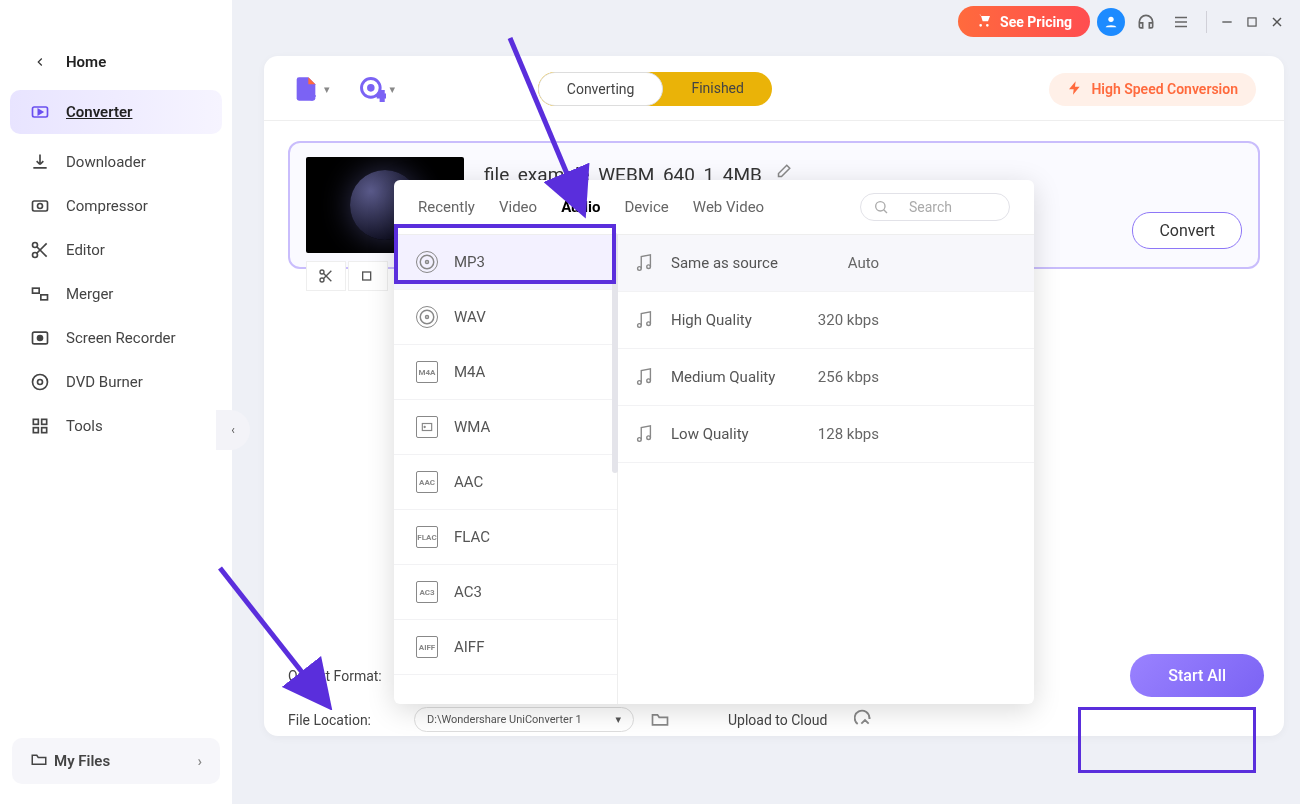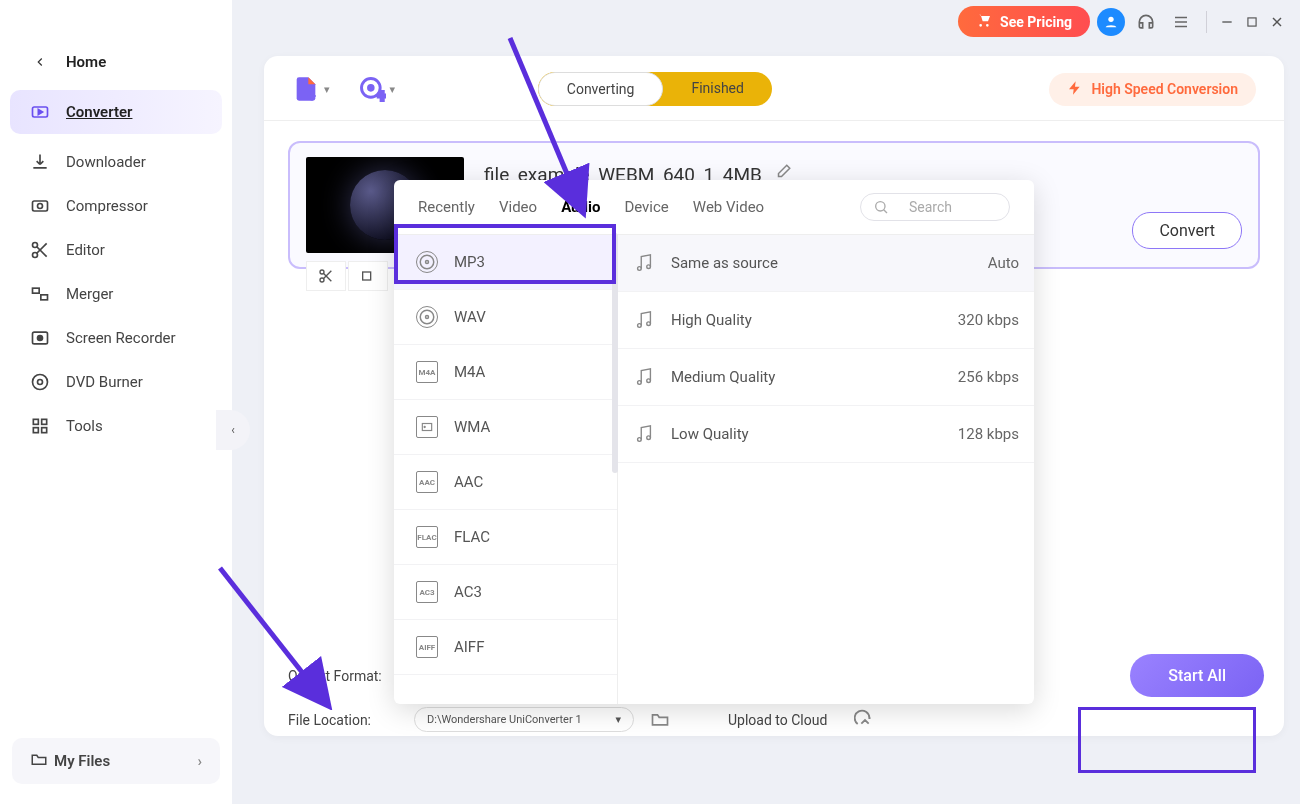--- a/index.html
+++ b/index.html
@@ -61,21 +61,21 @@
 .search { margin-left: auto; display: flex; align-items: flex-end; gap: 20px; border: 1px solid #e2e2e8; border-radius: 18px; padding: 5px 12px; color: #aaa; font-size: 14px; width: 150px; }
 .pop-body { flex: 1; display: flex; overflow: hidden; }
 .format-list { width: 224px; border-right: 1px solid #eee; overflow-y: auto; position: relative; }
 .format-item { display: flex; align-items: center; gap: 16px; padding: 16px 22px; cursor: pointer; color: #555; font-size: 15px; border-bottom: 1px solid #f2f2f4; }
 .format-item.mp3 { background: #f3f1ff; }
 .format-item .ficon { width: 22px; height: 22px; border: 1.5px solid #888; border-radius: 2px; display: flex; align-items: center; justify-content: center; font-size: 8px; font-weight: 700; color: #888; }
 .format-item.mp3 .ficon, .format-item.wav .ficon { border-radius: 50%; }
 .quality-list { flex: 1; }
 .quality-item { display: flex; align-items: center; gap: 16px; padding: 17px 15px; border-bottom: 1px solid #f2f2f4; cursor: pointer; color: #555; font-size: 15px; }
 .quality-item.first { background: #f7f7fb; }
-.quality-item .qrate { margin-left: auto; color: #666; }
+.quality-item .qrate { margin-left: auto; margin-right: 140px; color: #666; }
 .scrollhint { position: absolute; left: 612px; top: 233px; width: 6px; height: 240px; background: #e4e4ea; border-radius: 3px; z-index: 22; }
 
 
 .hl { position: absolute; border: 4px solid #5a2edc; z-index: 30; pointer-events: none; }
 .hl1 { left: 394px; top: 224px; width: 222px; height: 60px; }
 .hl2 { left: 1078px; top: 707px; width: 178px; height: 66px; border-width: 3px; }
 
 
 .arrow { position: absolute; z-index: 40; pointer-events: none; }
 

